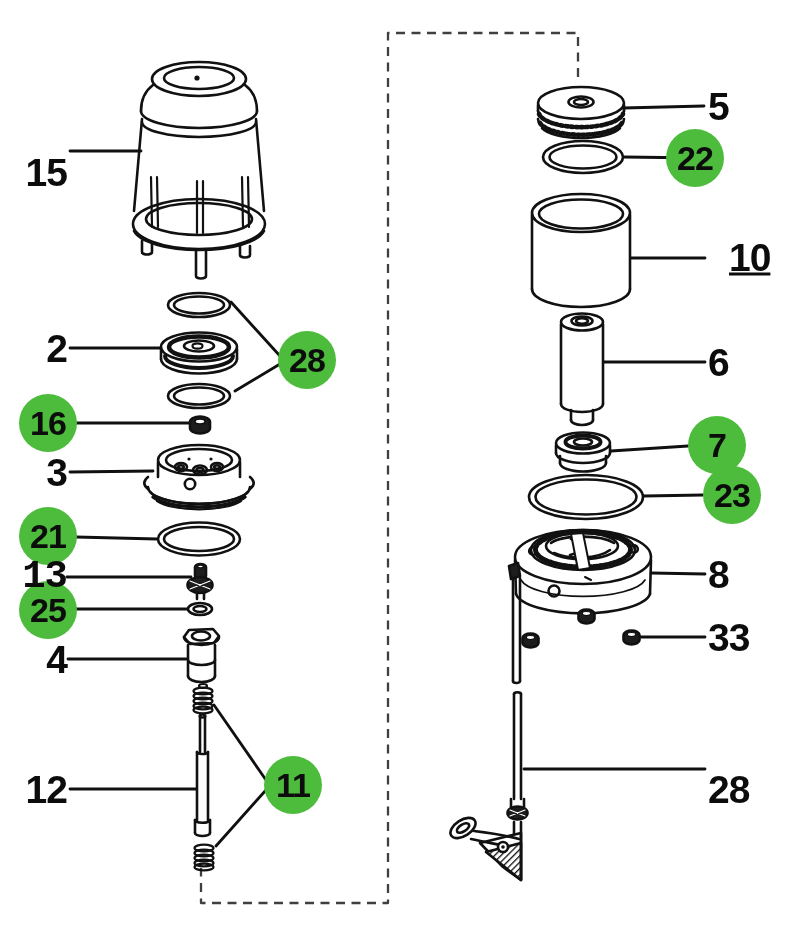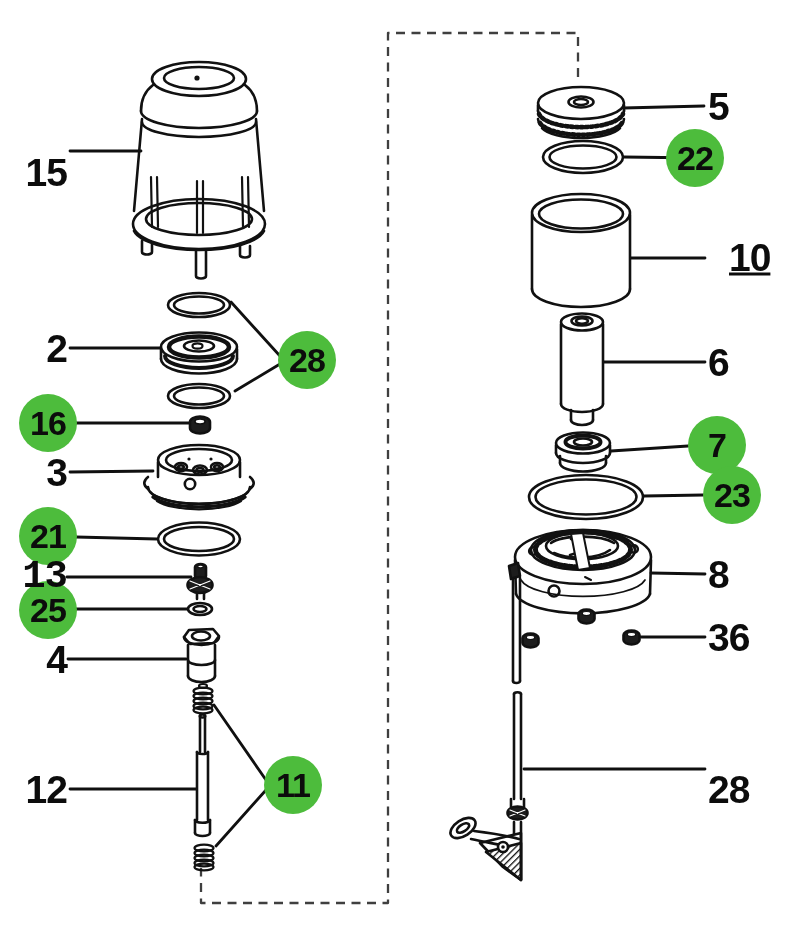--- a/index.html
+++ b/index.html
@@ -280,16 +280,16 @@
   <div class="callout circled" style="left:293px;top:785px;">11</div>
   <div class="callout plain anchor-right" style="left:67px;top:789px;">12</div>
 
   <div class="callout plain anchor-left" style="left:708px;top:106px;">5</div>
   <div class="callout circled" style="left:695px;top:158px;">22</div>
   <div class="callout plain anchor-left" style="left:729px;top:257px;text-decoration:underline;">10</div>
   <div class="callout plain anchor-left" style="left:708px;top:362px;">6</div>
   <div class="callout circled" style="left:717px;top:445px;">7</div>
   <div class="callout circled" style="left:732px;top:495px;">23</div>
   <div class="callout plain anchor-left" style="left:708px;top:574px;">8</div>
-  <div class="callout plain anchor-left" style="left:708px;top:637px;">36</div>
+  <div class="callout plain anchor-left" style="left:708px;top:637px;">33</div>
   <div class="callout plain anchor-left" style="left:708px;top:769px;margin-top:20px;">28</div>
 
 </div>
 
 </body></html>

